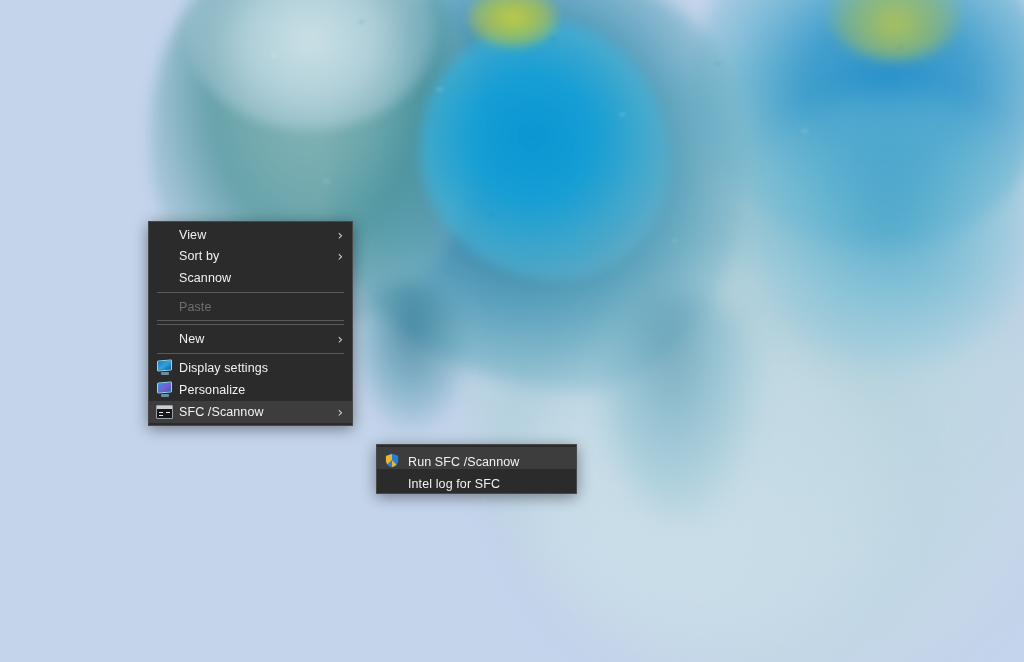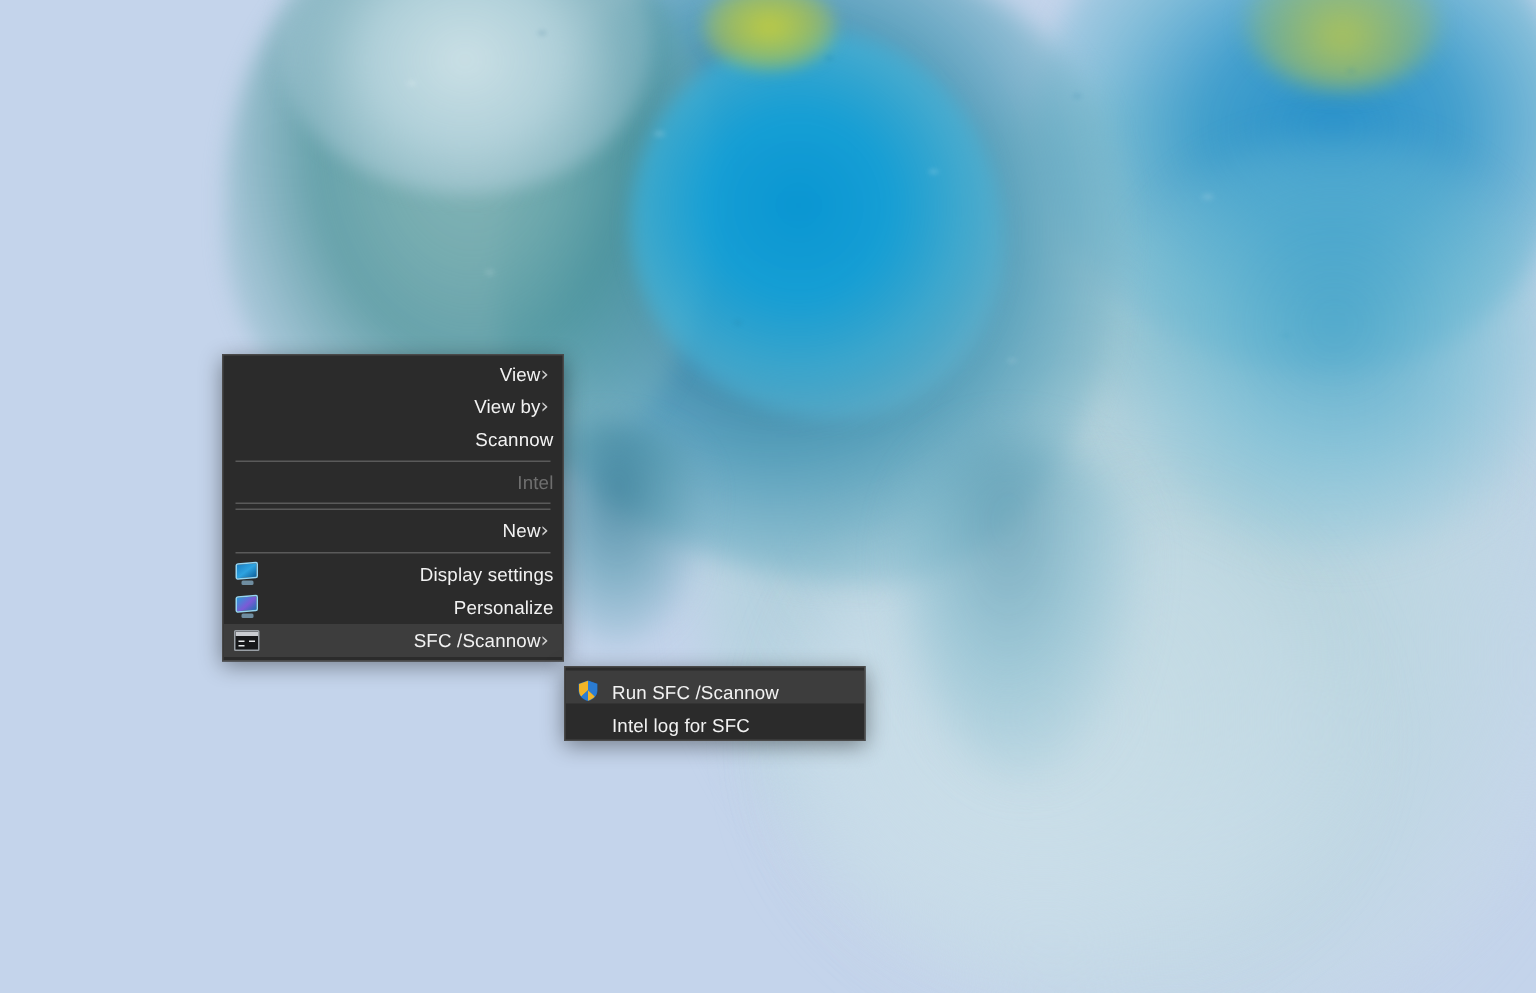--- a/index.html
+++ b/index.html
@@ -254,23 +254,22 @@
     box-shadow: 0 3px 14px rgba(0,0,0,0.42);
     color: #ffffff;
     font-size: 12.5px;
     padding: 2px 0;
     box-sizing: border-box;
     user-select: none;
   }
 
   #main-menu {
     left: 148px;
-    top: 236px;
-    width: 228px;
-    text-align: right;
+    top: 221px;
+    width: 205px;
   }
 
   .mi {
     position: relative;
     display: flex;
     align-items: center;
     height: 21.6px;
     padding: 0 6px 0 4px;
     white-space: nowrap;
     cursor: default;
@@ -422,34 +421,34 @@
   <div id="main-menu" class="ctx-menu">
 
     <div class="mi">
       <span class="mi-icon"></span>
       <span class="mi-label">View</span>
       <span class="chev">›</span>
     </div>
 
     <div class="mi">
       <span class="mi-icon"></span>
-      <span class="mi-label">View by</span>
+      <span class="mi-label">Sort by</span>
       <span class="chev">›</span>
     </div>
 
     <div class="mi">
       <span class="mi-icon"></span>
       <span class="mi-label">Scannow</span>
     </div>
 
     <div class="sep"></div>
 
     <div class="mi disabled">
       <span class="mi-icon"></span>
-      <span class="mi-label">Intel</span>
+      <span class="mi-label">Paste</span>
     </div>
 
 
     <div class="sep"></div>
 
 
     <div class="sep"></div>
 
     <div class="mi">
       <span class="mi-icon"></span>

